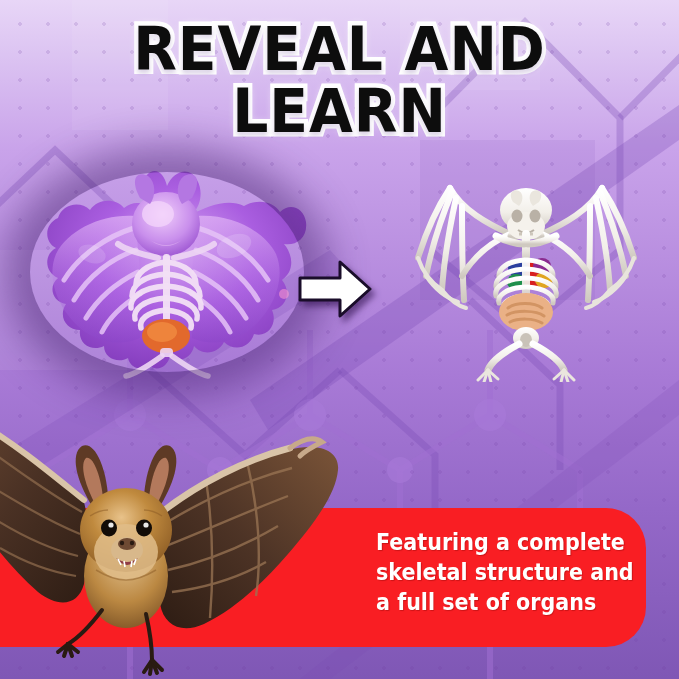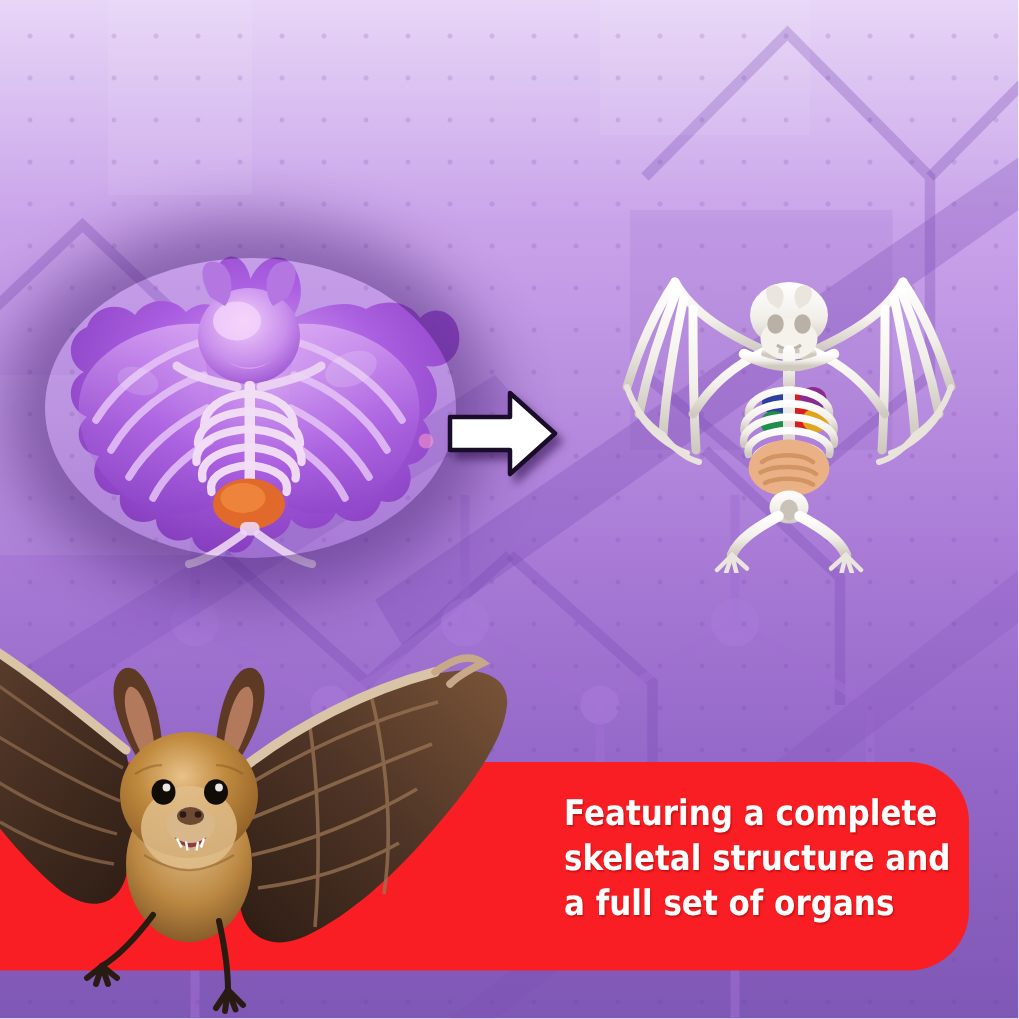--- a/index.html
+++ b/index.html
@@ -144,20 +144,23 @@
     </svg>
 
     <div class="panel" style="left:72px;top:0px;width:96px;height:130px;"></div>
     <div class="panel" style="left:400px;top:0px;width:140px;height:90px;"></div>
     <div class="panel b" style="left:420px;top:140px;width:175px;height:160px;"></div>
     <div class="panel" style="left:0px;top:250px;width:150px;height:120px;"></div>
   </div>
 
   <div class="bg-layer dots"></div>
 
+  <div class="title-wrap">
+    <div class="title">REVEAL AND LEARN</div>
+  </div>
 
   <div class="toy">
     <div class="glow"></div>
     <svg width="290" height="225" viewBox="0 0 290 225">
       <defs>
         <radialGradient id="toyBody" cx="50%" cy="40%" r="70%">
           <stop offset="0%" stop-color="#d6a6f2"></stop>
           <stop offset="45%" stop-color="#a95ce0"></stop>
           <stop offset="100%" stop-color="#7a33b4"></stop>
         </radialGradient>

